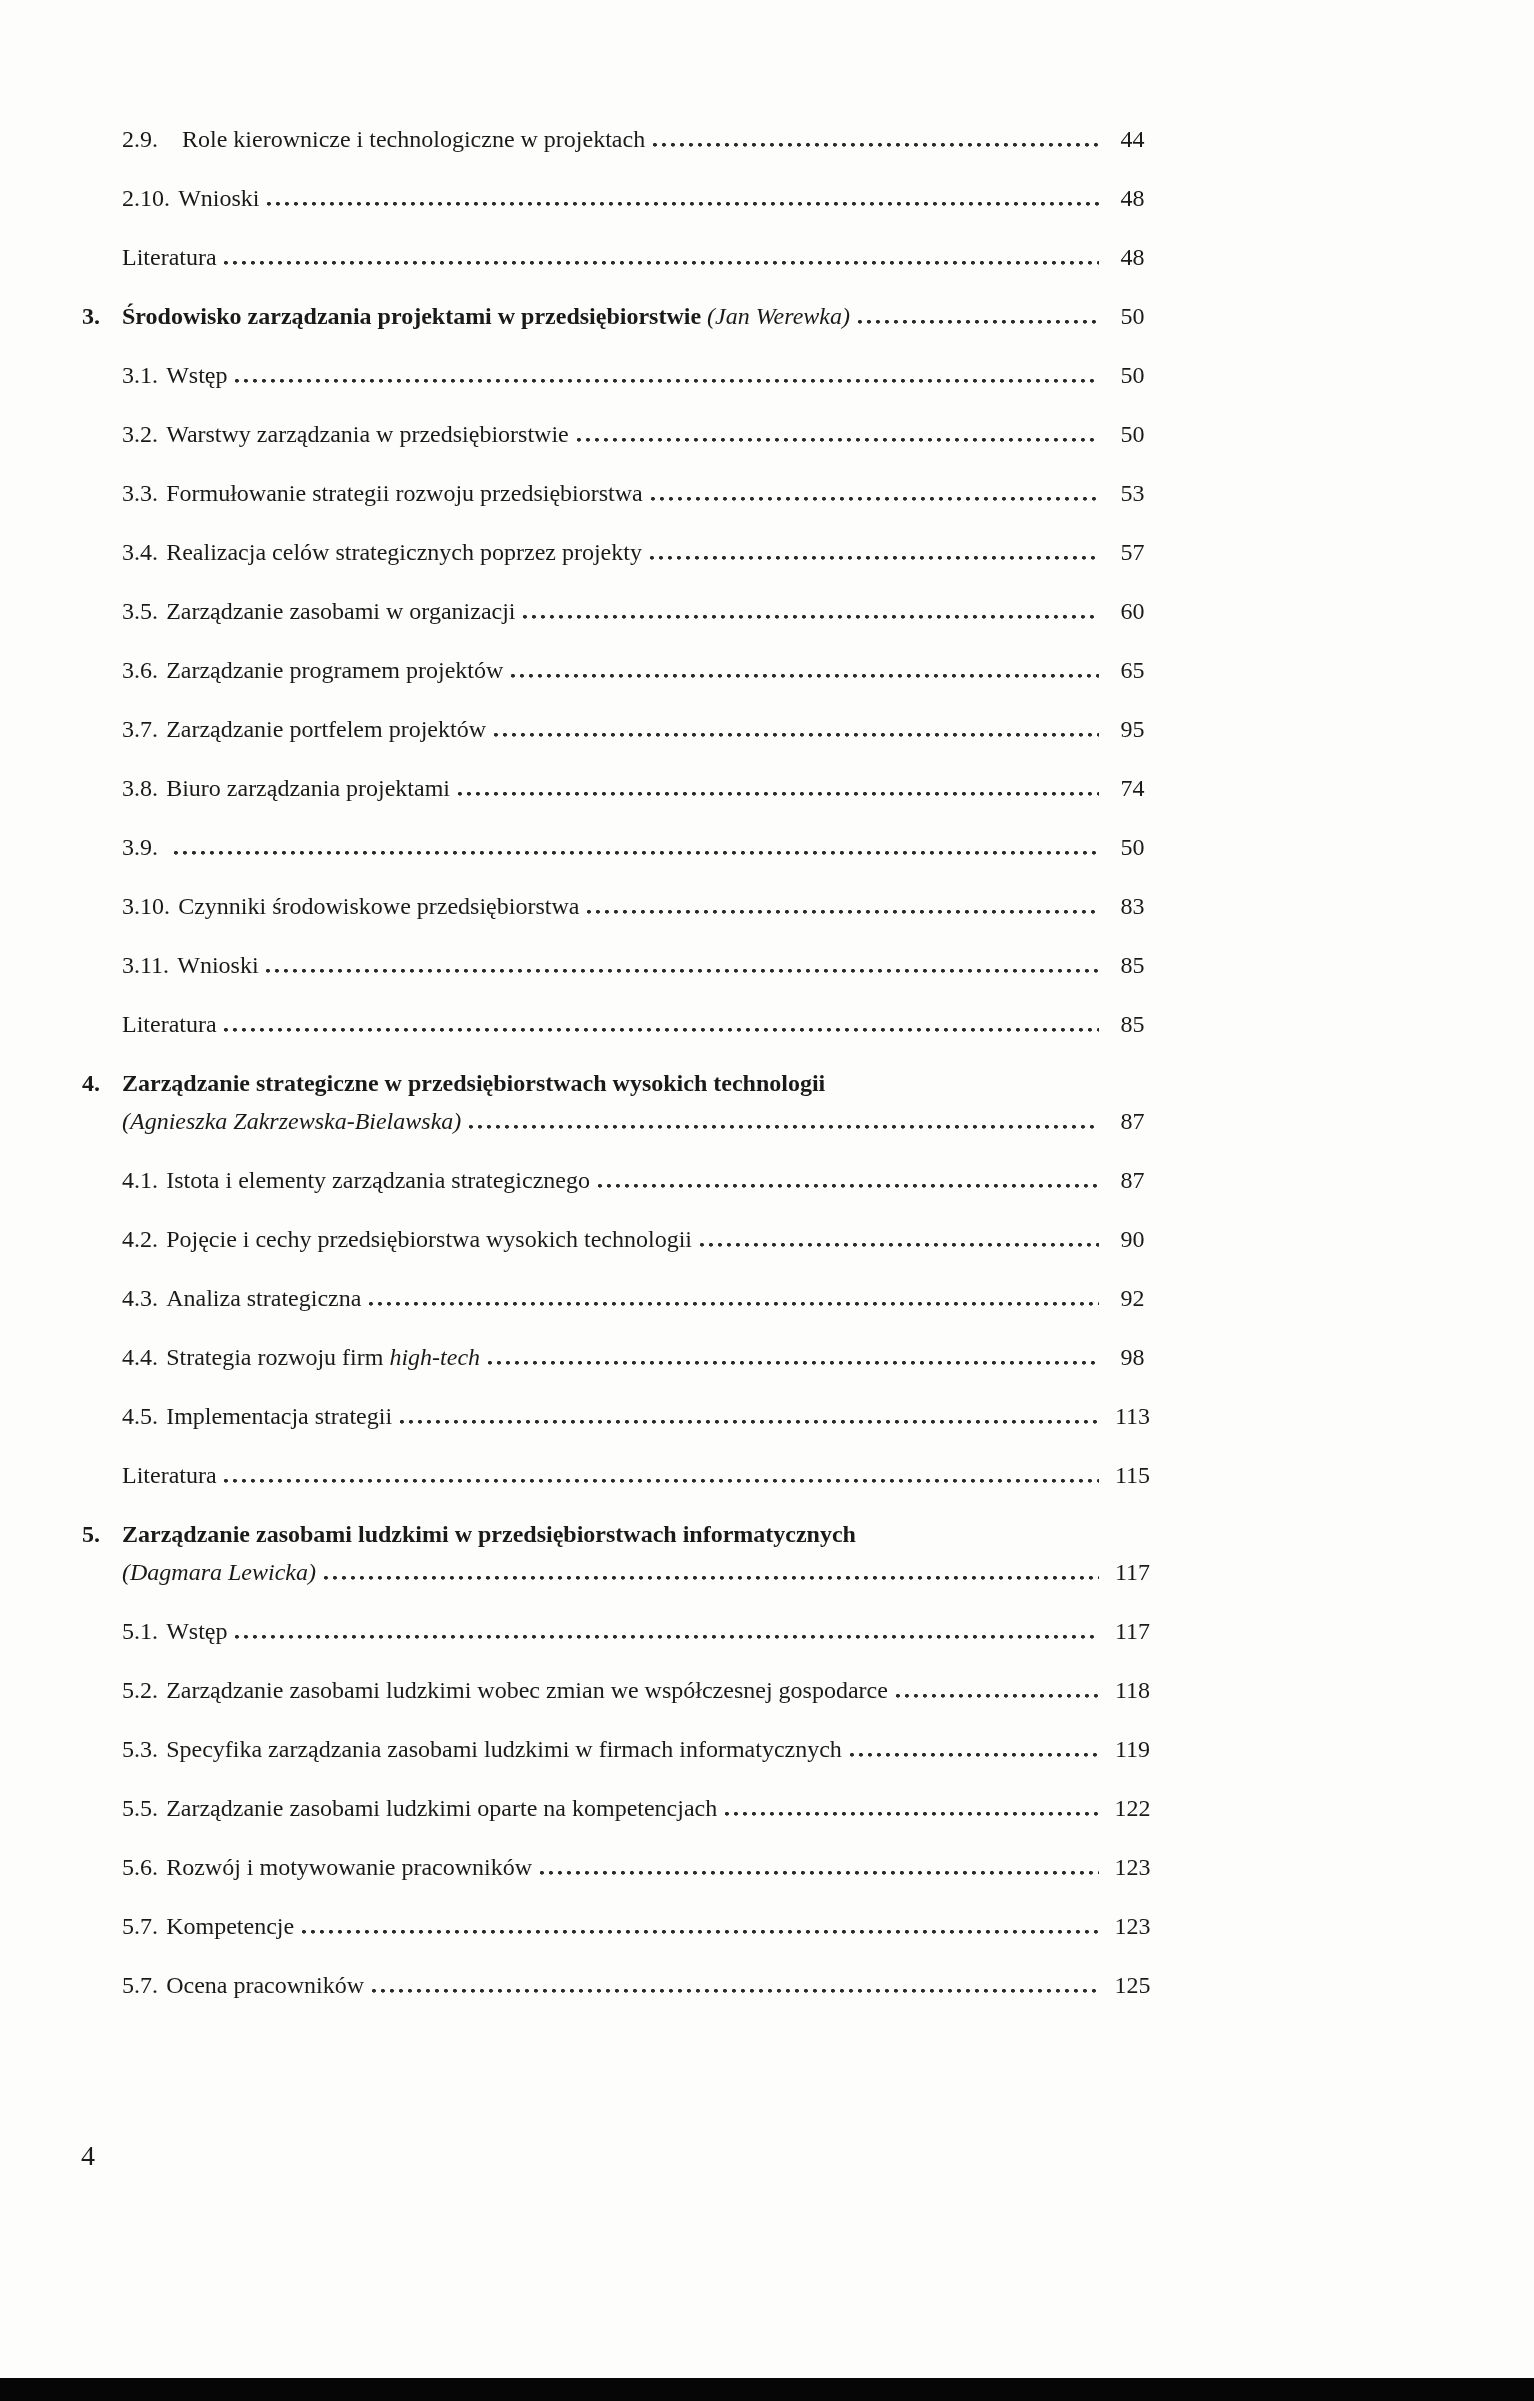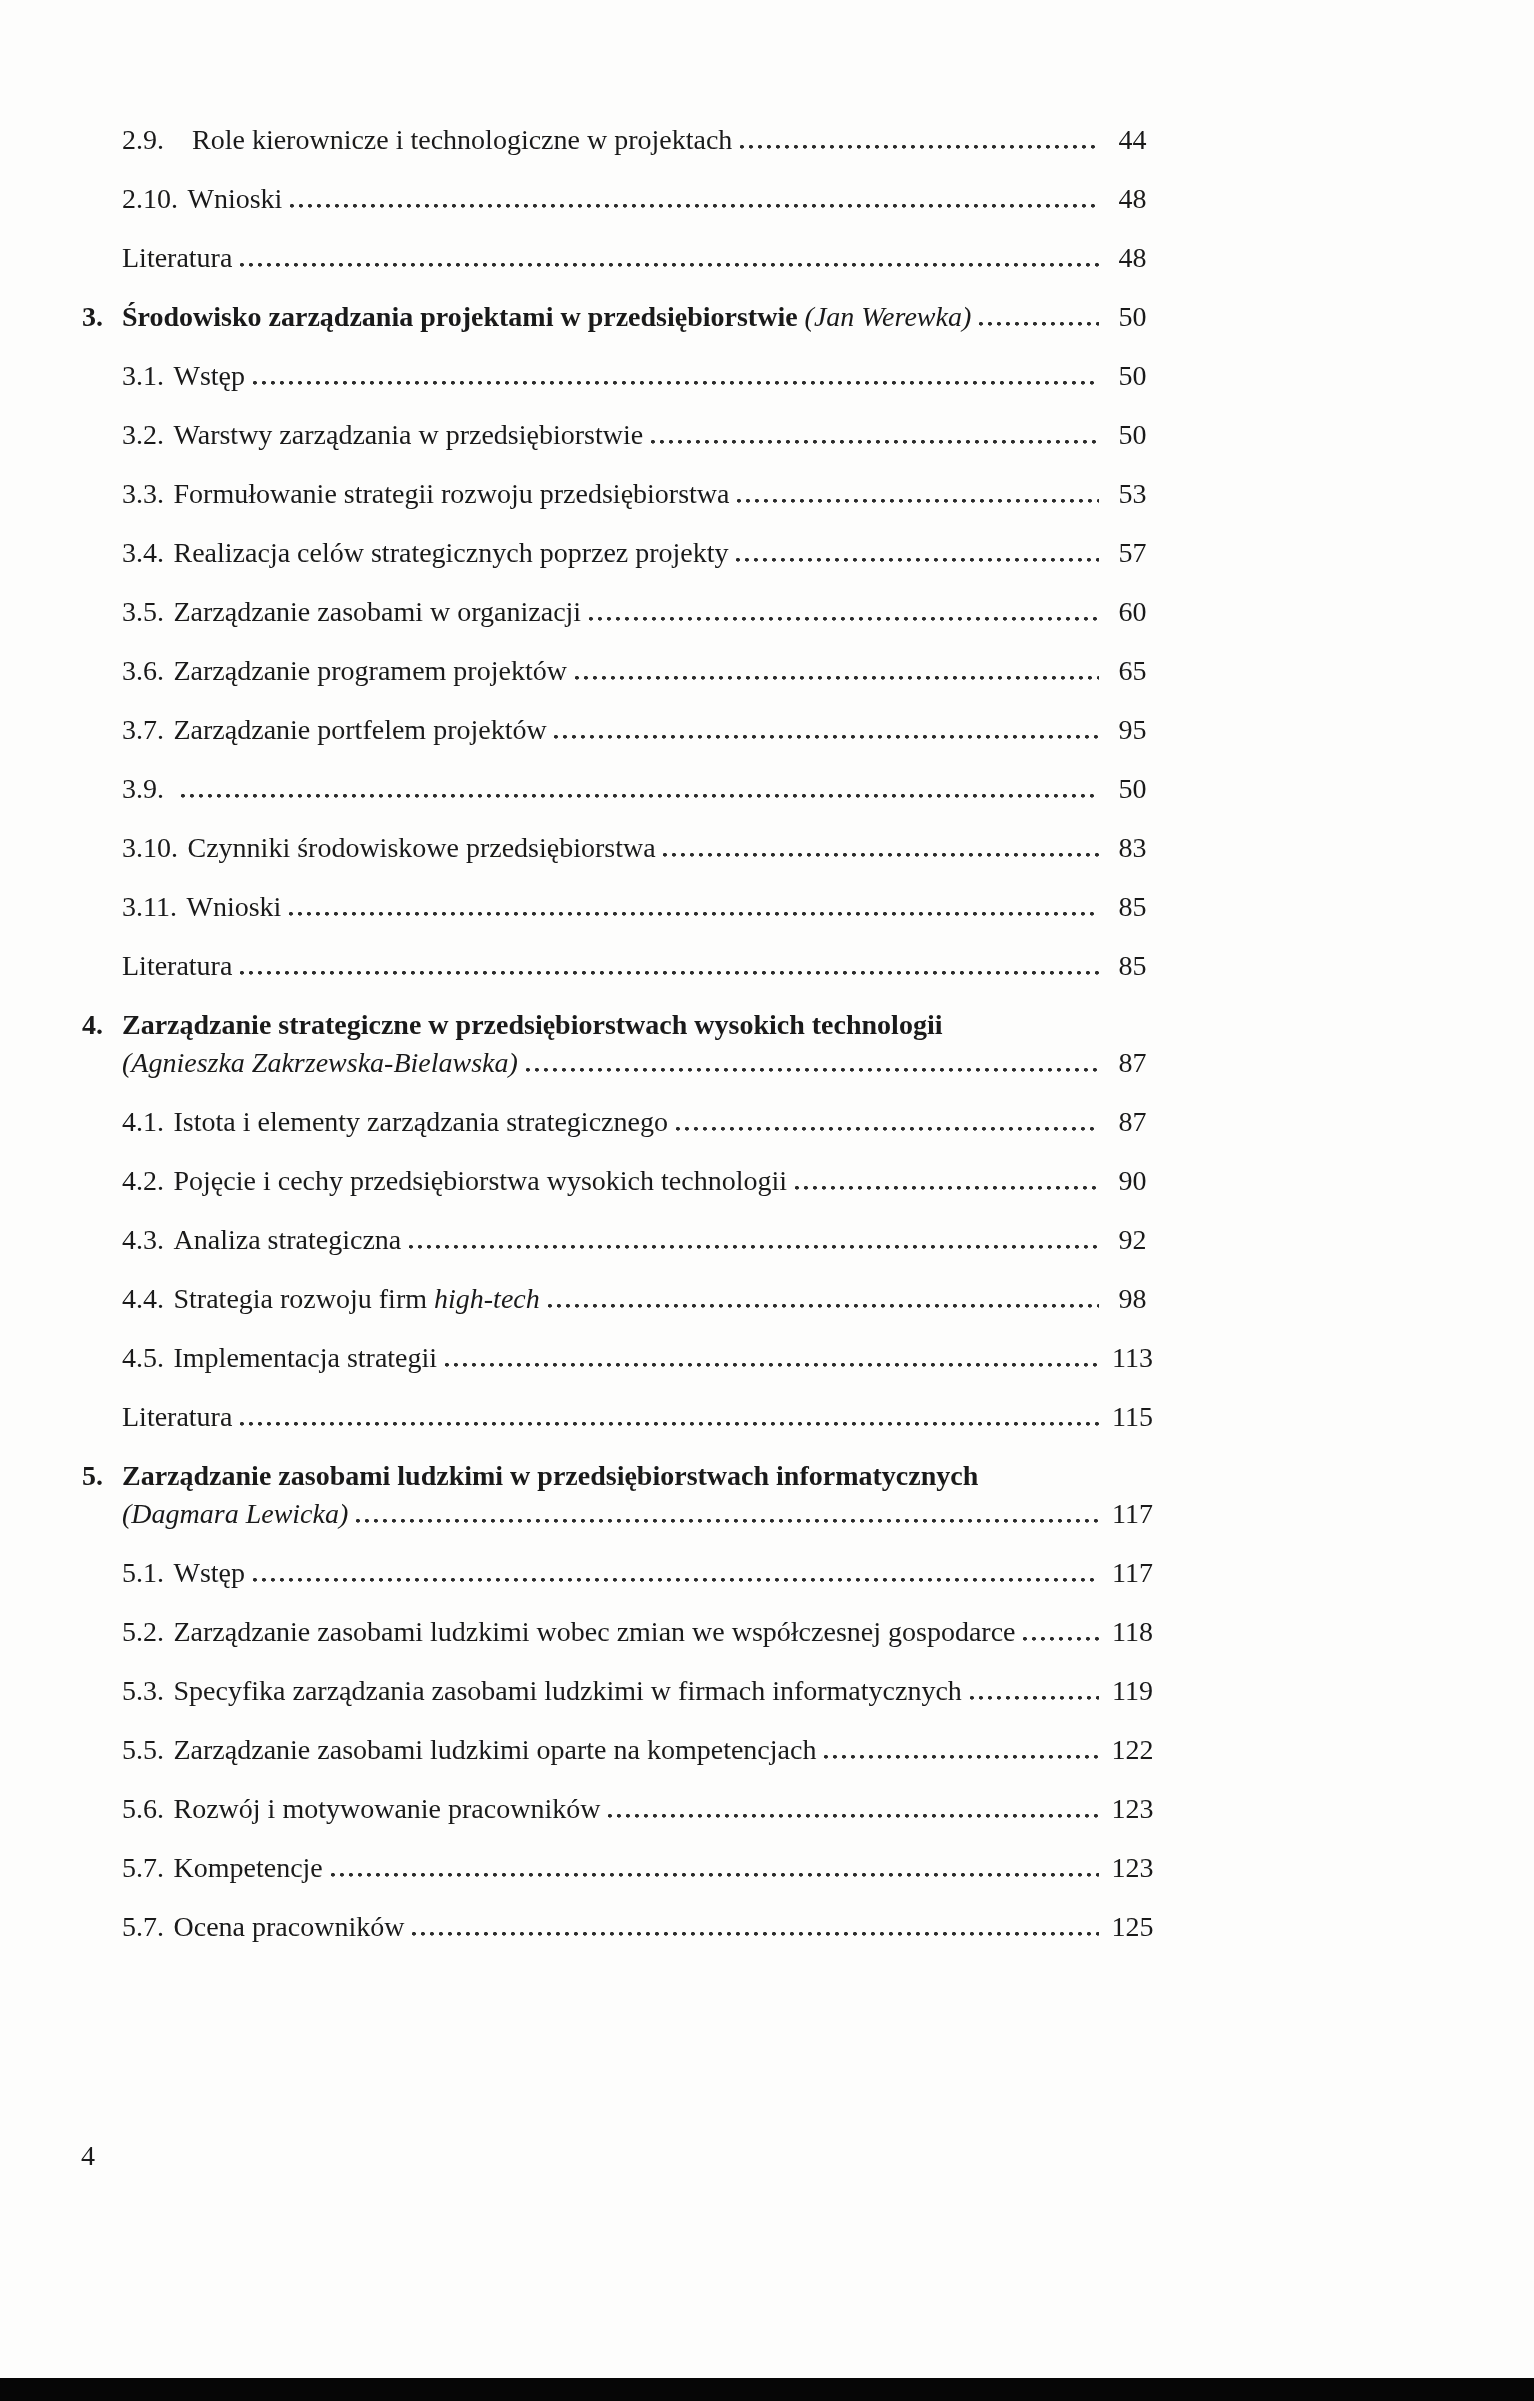--- a/index.html
+++ b/index.html
@@ -17,21 +17,21 @@
     overflow: hidden;
   }
   .toc {
     position: absolute;
     left: 122px; top: 122px;
     width: 1039px;
   }
   .row {
     display: flex;
     align-items: baseline;
-    font-size: 28px;
+    font-size: 24px;
     line-height: 35px;
     margin-bottom: 24px;
   }
   .row.cont { margin-top: -21px; }
   .row.chapter { position: relative; }
   .chapnum {
     position: absolute;
     left: -40px;
     font-weight: bold;
   }
@@ -132,20 +132,26 @@
         <span class="leader"></span>
         <span class="pg">65</span>
       </div>
       <div class="row">
         <span class="num">3.7.</span>
         <span class="txt"><span>Zarządzanie portfelem projektów</span></span>
         <span class="leader"></span>
         <span class="pg">95</span>
       </div>
       <div class="row">
+        <span class="num">3.8.</span>
+        <span class="txt"><span>Biuro zarządzania projektami</span></span>
+        <span class="leader"></span>
+        <span class="pg">74</span>
+      </div>
+      <div class="row">
         <span class="num">3.9.</span>
         <span class="leader"></span>
         <span class="pg">50</span>
       </div>
       <div class="row">
         <span class="num">3.10.</span>
         <span class="txt"><span>Czynniki środowiskowe przedsiębiorstwa</span></span>
         <span class="leader"></span>
         <span class="pg">83</span>
       </div>

